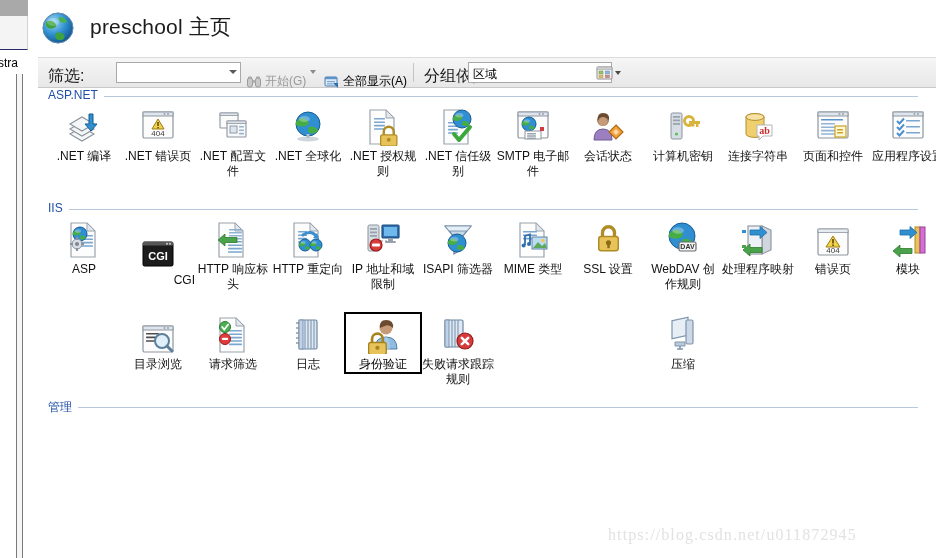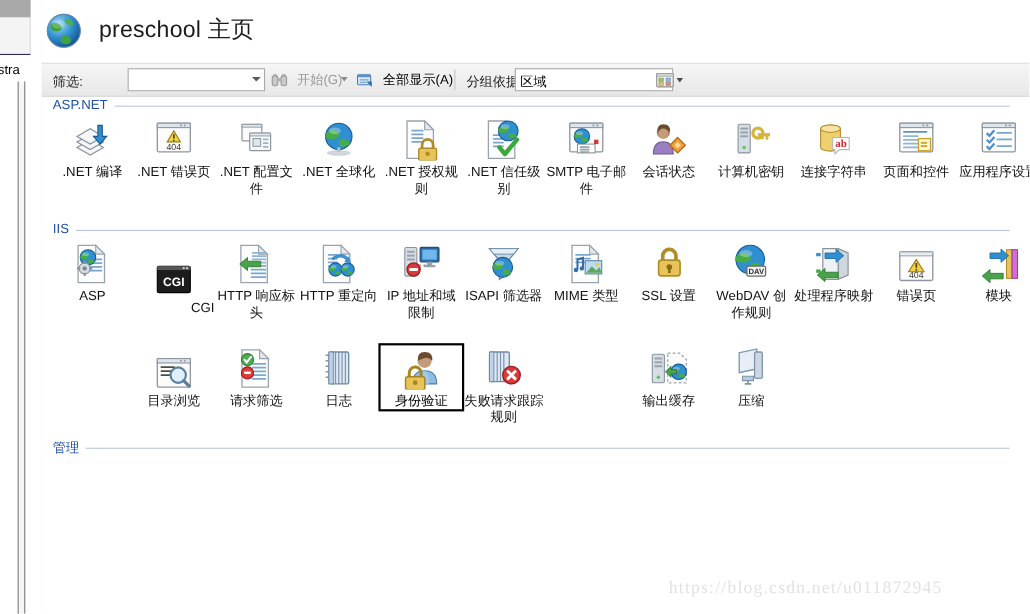--- a/index.html
+++ b/index.html
@@ -23,25 +23,25 @@
 
   
   #header{position:absolute;left:38px;top:0;width:898px;height:57px;background:#ffffff;}
   #header .globe{position:absolute;left:1px;top:9px;width:38px;height:38px;}
   #header .title{position:absolute;left:52px;top:13px;font-size:21px;color:#1b1b1b;letter-spacing:.2px;white-space:nowrap;}
 
   
   #toolbar{position:absolute;left:38px;top:57px;width:898px;height:31px;
     background:linear-gradient(to bottom,#f6f6f6 0%,#eeeeee 52%,#e7e7e7 100%);
     border-top:1px solid #dcdcdc;border-bottom:1px solid #c9c9c9;box-sizing:border-box;}
-  #toolbar .tb-label{position:absolute;top:8px;font-size:12px;color:#1a1a1a;white-space:nowrap;}
+  #toolbar .tb-label{position:absolute;top:8px;font-size:16px;color:#1a1a1a;white-space:nowrap;}
   #filter-input{position:absolute;left:78px;top:4px;width:125px;height:21px;background:#fff;border:1px solid #a9a9a9;box-sizing:border-box;}
   #filter-input input{border:0;outline:0;width:105px;height:19px;padding:0 3px;font-size:12px;font-family:"Liberation Sans",sans-serif;background:transparent;}
   .combo-arrow{position:absolute;right:3px;top:7px;width:0;height:0;border-left:4px solid transparent;border-right:4px solid transparent;border-top:4px solid #5a5a5a;}
-  .tb-btn{position:absolute;top:3px;height:23px;display:flex;align-items:center;gap:8px;padding:0 3px;box-sizing:border-box;cursor:default;}
+  .tb-btn{position:absolute;top:12px;height:23px;display:flex;align-items:center;gap:3px;padding:0 3px;box-sizing:border-box;cursor:default;}
   .tb-sep{position:absolute;top:5px;width:1px;height:19px;background:#c4c4c4;}
   .tb-txt-dim{color:#9a9a9a;}
   .split-arrow{position:absolute;top:12px;width:0;height:0;border-left:3.5px solid transparent;border-right:3.5px solid transparent;border-top:4px solid #8a8a8a;}
   #group-combo{position:absolute;left:430px;top:4px;width:144px;height:21px;background:#fff;border:1px solid #a9a9a9;box-sizing:border-box;}
   #group-combo .val{position:absolute;left:4px;top:3px;font-size:12px;color:#000;}
   #view-btn{position:absolute;left:558px;top:3px;width:30px;height:23px;display:flex;align-items:center;gap:2px;}
 
   
   #grid{position:absolute;left:38px;top:88px;width:898px;height:470px;background:#fff;overflow:hidden;}
   .group{position:absolute;left:0;width:898px;}
@@ -659,42 +659,20 @@
                 <path d="M11 4 v27"></path>
                 <path d="M14 4 v27"></path>
                 <path d="M17 4 v27"></path>
               </g>
       <circle cx="24" cy="25" r="8" fill="#d83b3b" stroke="#961c1c" stroke-width="1.2"></circle>
       <path d="M20.8 21.8 l6.4 6.4 M27.2 21.8 l-6.4 6.4" stroke="#fff" stroke-width="2.6" stroke-linecap="round"></path>
     </svg>
           </div>
           <div class="lbl">失败请求跟踪规则</div>
         </div>
-        <div class="cell" style="left: 533px; top: 0px;">
-          <div class="ico">
-            <svg width="36" height="38" viewBox="0 0 36 38">
-      <g transform="translate(3,6)">
-     <rect x="0" y="0" width="11" height="26" rx="1.5" fill="#d7dde4" stroke="#8a939d" stroke-width="1"></rect>
-     <rect x="2" y="3" width="7" height="1.8" fill="#9aa3ad"></rect>
-     <rect x="2" y="6.5" width="7" height="1.8" fill="#9aa3ad"></rect>
-     <rect x="2" y="10" width="7" height="1.8" fill="#9aa3ad"></rect>
-     <circle cx="5.5" cy="21" r="1.6" fill="#5ec25e"></circle>
-   </g>
-      <path d="M17 5 h11 l6 6 v21 h-17 z" fill="#fbfbfb" stroke="#9aa3ad" stroke-width="1.1" stroke-dasharray="2.5 2"></path>
-      <g transform="translate(27,22)">
-     <circle cx="0" cy="0" r="7" fill="#2f8fd0" stroke="#155b95" stroke-width="1"></circle>
-     <path d="M-7 -1.4000000000000001 q4.2 -4.2 7.700000000000001 0.7000000000000001 q-2.1 3.5 -7.700000000000001 1.4000000000000001 z" fill="#46ad46"></path>
-     <path d="M0.35000000000000003 1.75 q4.2 -1.05 5.6000000000000005 2.4499999999999997 q-3.5 2.4499999999999997 -5.95 0.35000000000000003 z" fill="#46ad46"></path>
-     <ellipse cx="-2.1" cy="-2.94" rx="3.15" ry="1.75" fill="#fff" opacity=".3"></ellipse>
-   </g>
-      <path d="M15 22 l5 -5 l0 3 h5 v4 h-5 l0 3 z" fill="#4aa34a" stroke="#2f7a2f" stroke-width=".8"></path>
-    </svg>
-          </div>
-          <div class="lbl">输出缓存</div>
-        </div>
         <div class="cell" style="left: 608px; top: 0px;">
           <div class="ico">
             <svg width="34" height="38" viewBox="0 0 34 38">
       <path d="M6 6 h16 v18 h-16 z" fill="#e8eef5" stroke="#7e95ad" stroke-width="1.2" transform="skewY(-12)"></path>
       <rect x="20" y="4" width="7" height="24" rx="1.5" fill="#ccd8e6" stroke="#7e95ad" stroke-width="1.2"></rect>
       <path d="M9 26 l10 0 l0 4 l-10 0 z" fill="#bcc9d8" stroke="#7e95ad" stroke-width="1"></path>
       <path d="M14 30 v3 M11 33 h6" stroke="#7e95ad" stroke-width="1.6"></path>
     </svg>
           </div>
           <div class="lbl">压缩</div>

